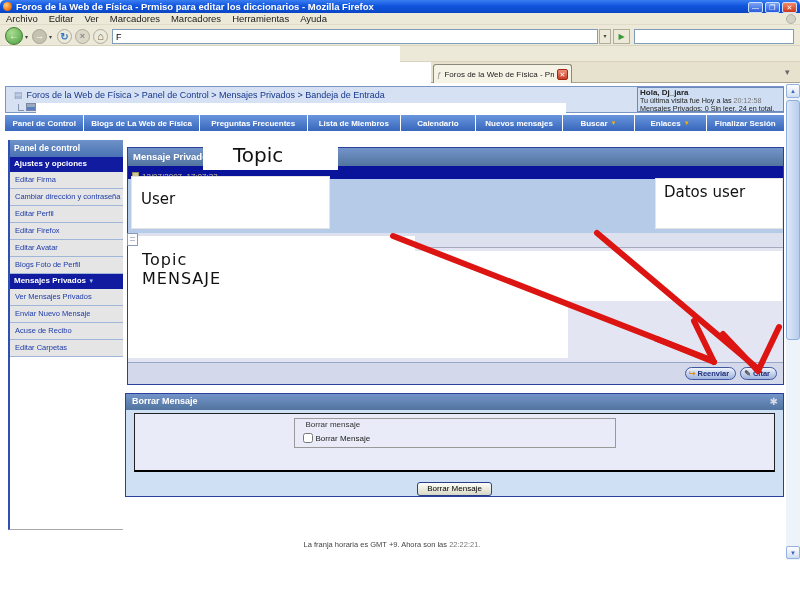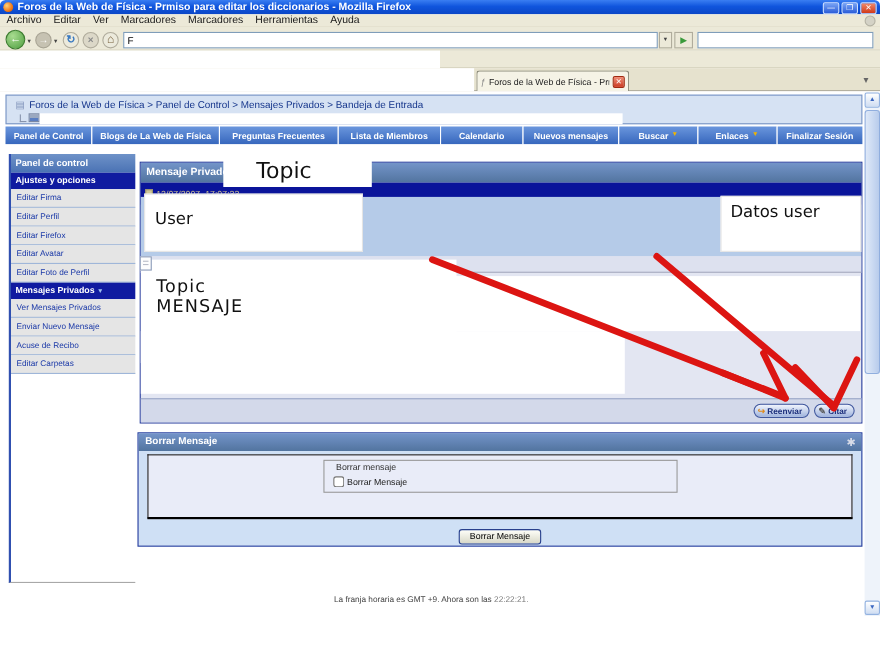--- a/index.html
+++ b/index.html
@@ -199,20 +199,26 @@
       <span class="crumb-ic">▤</span>
       <span>Foros de la Web de Física &gt; Panel de Control &gt; Mensajes Privados &gt; Bandeja de Entrada</span>
     </div>
     <div class="line2">
       <span class="corner"></span>
       <span class="attach-ic"></span>
     </div>
     <div class="blankbar"></div>
   </div>
 
+  <div class="abs infobox">
+    <b>Hola, Dj_jara</b><br>
+    <span>Tu última visita fue Hoy a las</span>
+    <span class="graytime">20:12:58</span><br>
+    <span>Mensajes Privados: 0 Sin leer, 24 en total.</span>
+  </div>
 
   <div class="abs navbar">
     <div class="nav-cell" style="flex:85 0 0;">
         <span>Panel de Control</span>
       </div>
     <div class="nav-cell" style="flex:124 0 0;">
         <span>Blogs de La Web de Física</span>
       </div>
     <div class="nav-cell" style="flex:116 0 0;">
         <span>Preguntas Frecuentes</span>
@@ -236,24 +242,25 @@
       </div>
     <div class="nav-cell" style="flex:84 0 0;">
         <span>Finalizar Sesión</span>
       </div>
   </div>
 
   <div class="abs sidebar">
     <div class="sb-title">Panel de control</div>
     <div class="sb-cat"><span>Ajustes y opciones</span></div>
     <div class="sb-item"><span>Editar Firma</span></div>
+    <div class="sb-item"><span>Cambiar dirección y contraseña</span></div>
     <div class="sb-item"><span>Editar Perfil</span></div>
     <div class="sb-item"><span>Editar Firefox</span></div>
     <div class="sb-item"><span>Editar Avatar</span></div>
-    <div class="sb-item"><span>Editar Foto de Perfil</span></div>
+    <div class="sb-item"><span>Blogs Foto de Perfil</span></div>
     <div class="sb-cat"><span>Mensajes Privados</span> <span class="sb-arrow">▼</span></div>
     <div class="sb-item"><span>Ver Mensajes Privados</span></div>
     <div class="sb-item"><span>Enviar Nuevo Mensaje</span></div>
     <div class="sb-item"><span>Acuse de Recibo</span></div>
     <div class="sb-item"><span>Editar Carpetas</span></div>
   </div>
 
   <div class="abs post">
     <div class="post-title"><span>Mensaje Privado:</span></div>
     <div class="post-date">

